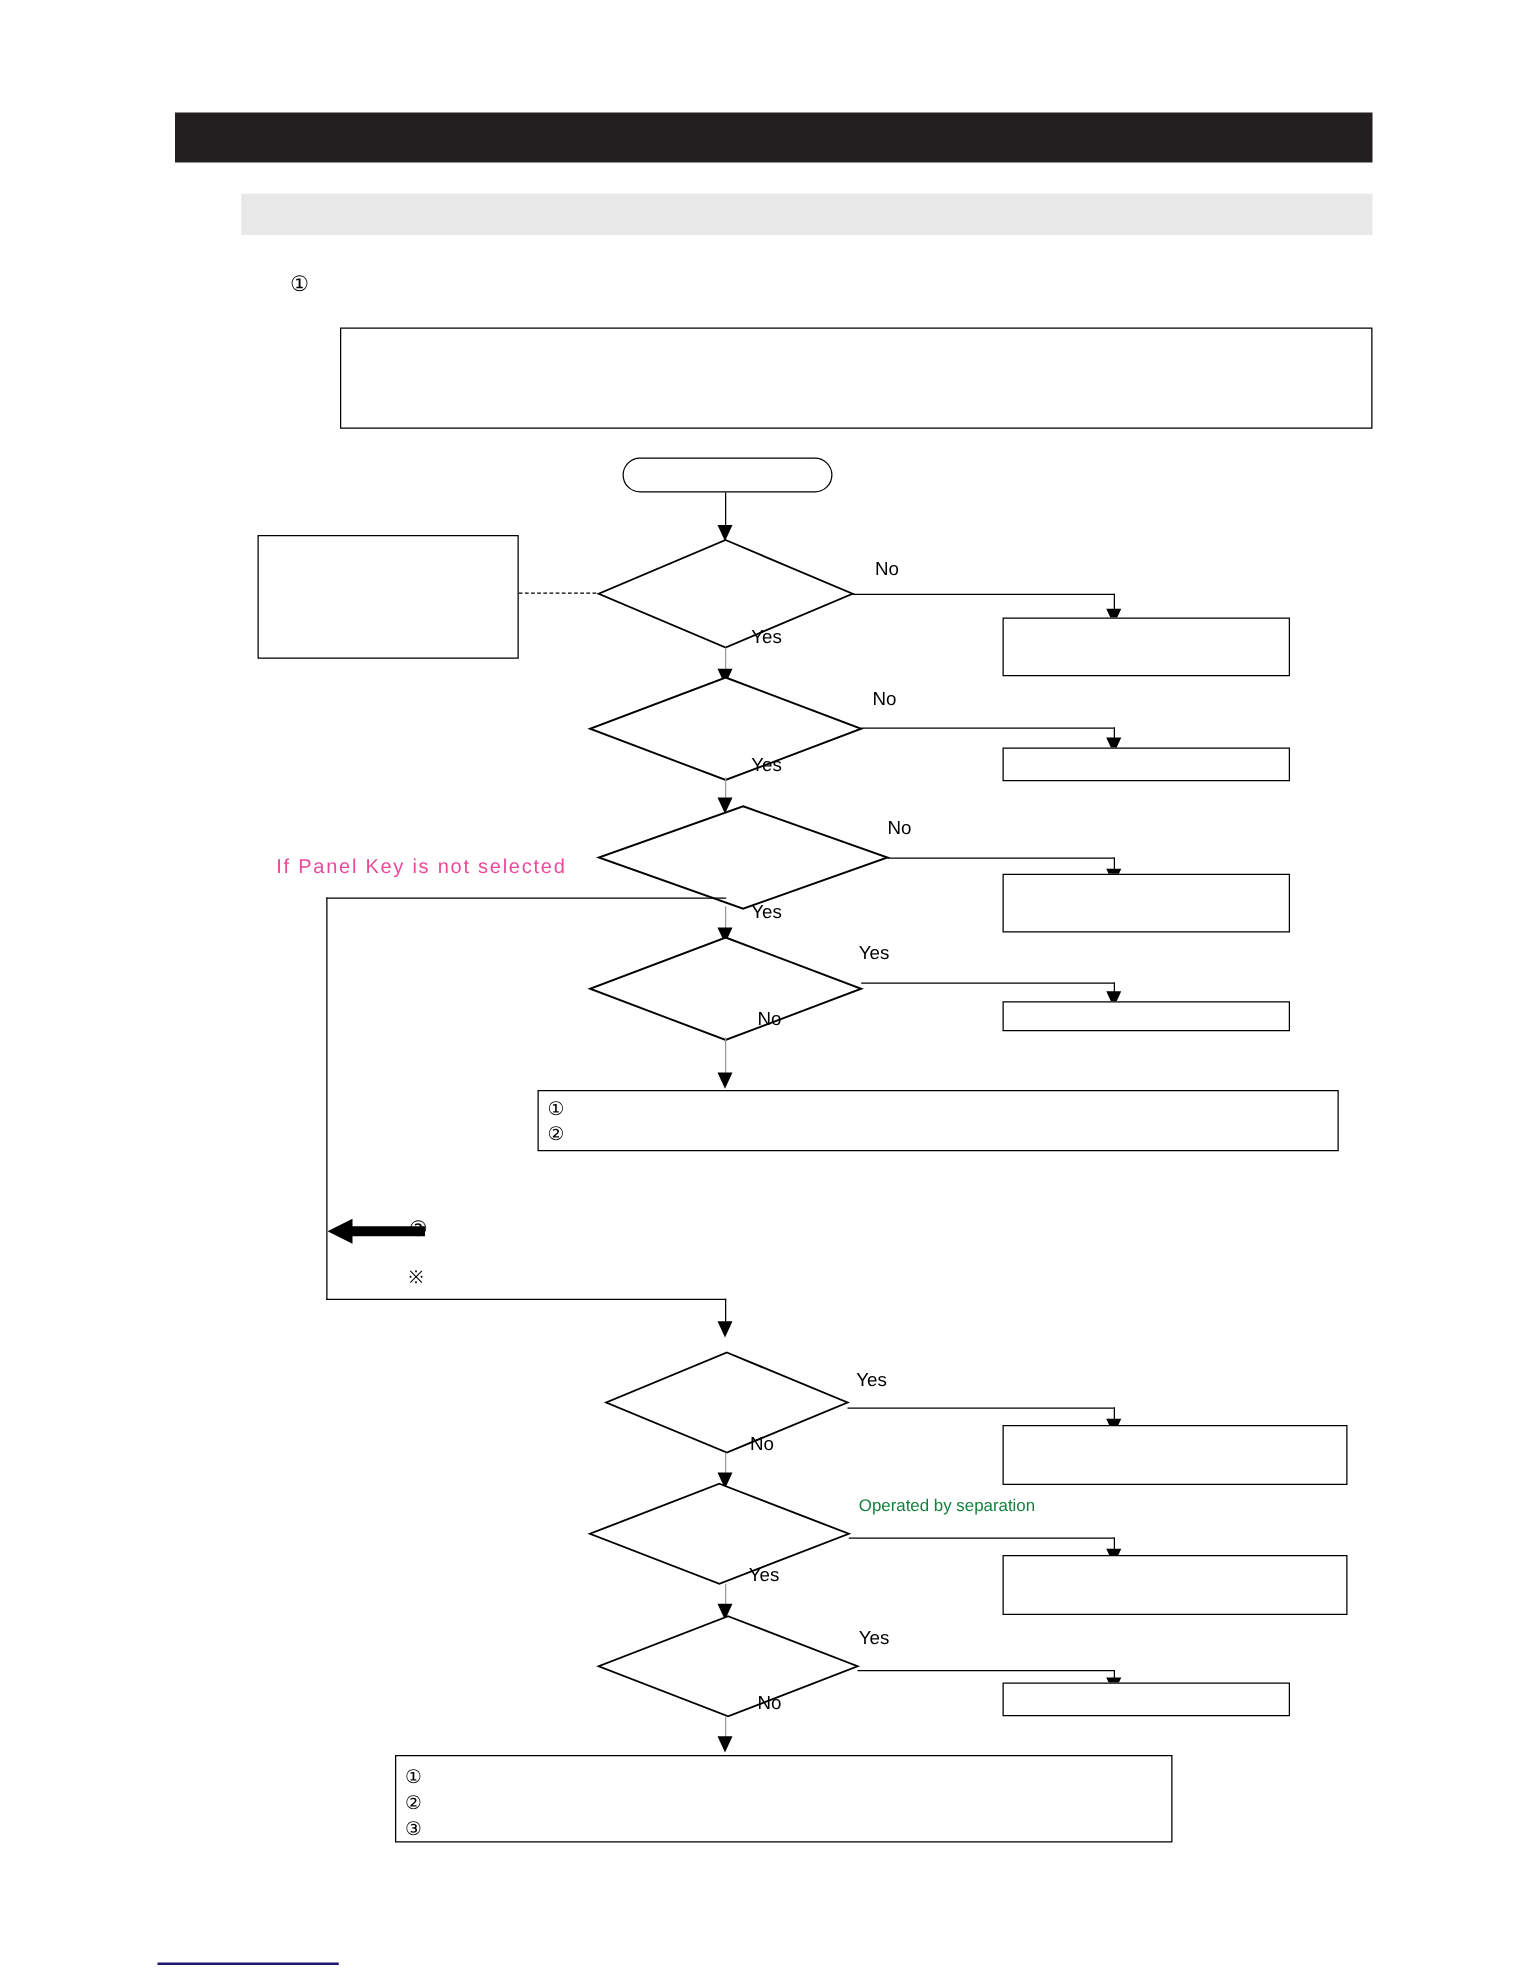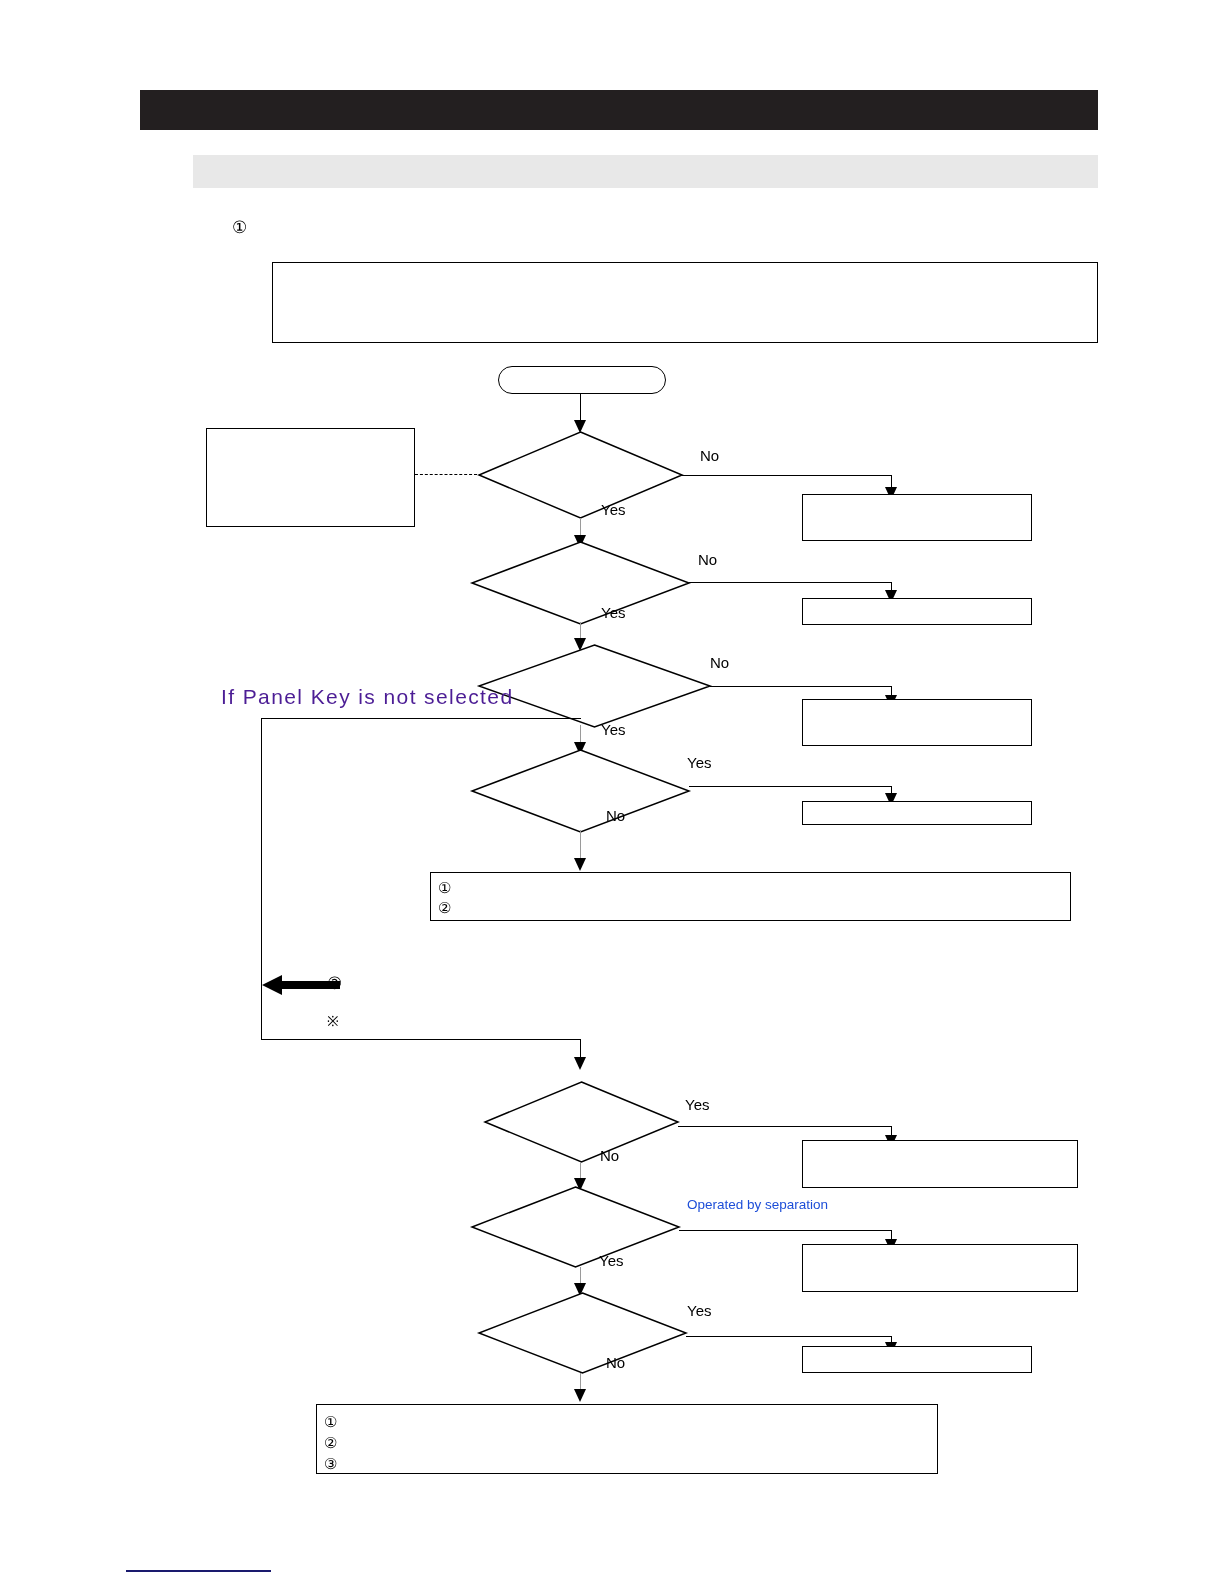--- a/index.html
+++ b/index.html
@@ -103,29 +103,29 @@
     font-size: 15px;
     line-height: 1;
     white-space: nowrap;
     color: #000000;
   }
   .lbl-sm {
     position: absolute;
     font-size: 13.5px;
     line-height: 1;
     white-space: nowrap;
-    color: #1d4ed8;
+    color: #15803d;
   }
   .lbl-wide {
     position: absolute;
-    font-size: 21px;
+    font-size: 16px;
     line-height: 1;
     white-space: nowrap;
     letter-spacing: 1.4px;
-    color: #4c1d95;
+    color: #ec4899;
   }
   .circled {
     position: absolute;
     font-size: 17px;
     line-height: 1;
     white-space: nowrap;
     color: #000000;
   }
   .circled-sm {
     position: absolute;

